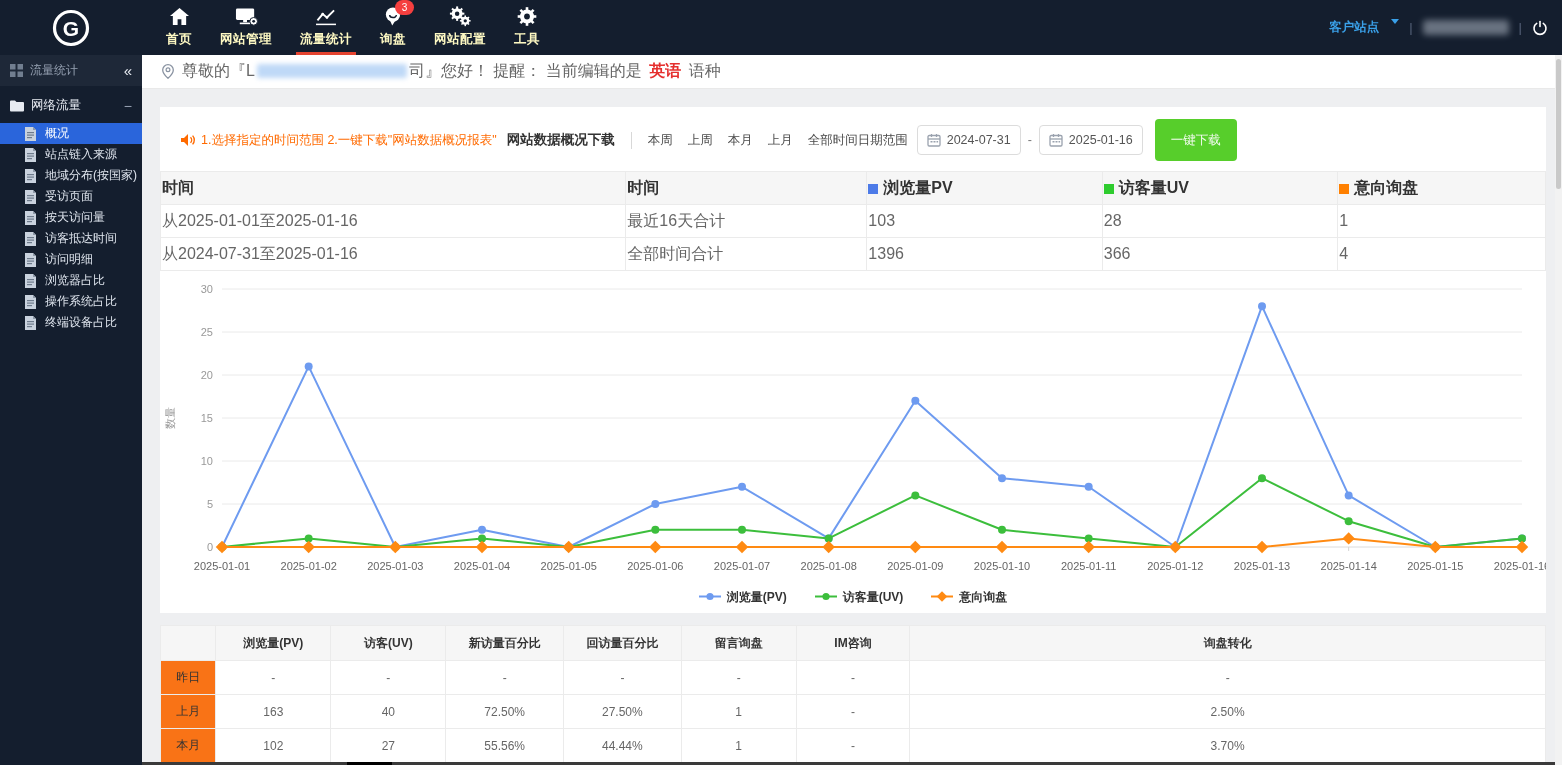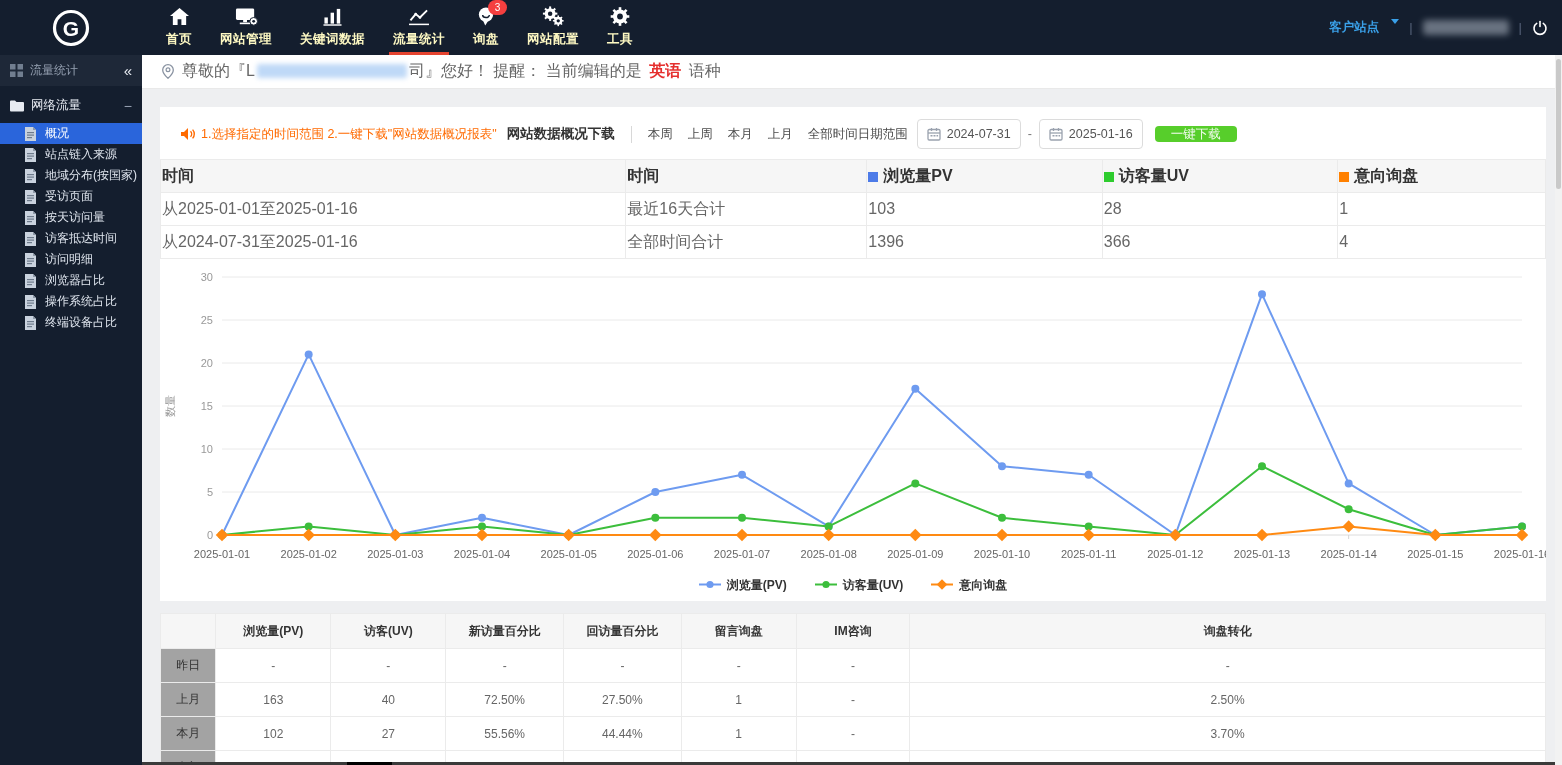--- a/index.html
+++ b/index.html
@@ -46,21 +46,21 @@
   .toolbar{display:flex;align-items:center;padding:12px 16px 10px 20px;font-size:12.5px;}
   .tip-icon{display:flex;margin-right:5px;}
   .tip-text{color:#FF6A00;margin-right:10px;}
   .tb-title{color:#333;font-weight:bold;font-size:13.5px;}
   .tb-divider{width:1px;height:17px;background:#D8D8D8;margin:0 16px;}
   .quick-links{display:flex;gap:15px;}
   .quick-link{color:#4A4A4A;cursor:pointer;}
   .range-label{color:#4A4A4A;margin-right:9px;}
   .date-input{display:flex;align-items:center;gap:6px;border:1px solid #DCDCDC;border-radius:4px;height:28px;padding:0 9px;background:#fff;color:#555;cursor:pointer;}
   .range-dash{margin:0 7px;color:#777;}
-  .download-btn{margin-left:12px;height:16px;padding:0 16px;background:#57CE2B;border:none;border-radius:4px;color:rgba(255,255,255,.92);font-size:12.5px;cursor:pointer;font-family:inherit;}
+  .download-btn{margin-left:12px;height:42px;padding:0 16px;background:#57CE2B;border:none;border-radius:4px;color:rgba(255,255,255,.92);font-size:12.5px;cursor:pointer;font-family:inherit;}
 
   
   table{border-collapse:collapse;width:100%;table-layout:fixed;}
   .summary-table th,.summary-table td{border:1px solid #EBEBEB;text-align:left;font-size:16px;}
   .summary-table th{background:#F6F6F6;color:#333;font-weight:bold;height:30px;}
   .summary-table td{height:30px;color:#666;background:#fff;}
   .sq{display:inline-block;width:10px;height:10px;margin-right:5px;vertical-align:-1px;}
 
   
   .chart-wrap{padding:8px 0 0 0;}
@@ -69,21 +69,21 @@
   .xtick{font-size:11px;fill:#666;font-family:"Liberation Sans","DejaVu Sans",sans-serif;}
   .legend{display:flex;justify-content:center;align-items:center;gap:28px;height:32px;}
   .legend-item{display:flex;align-items:center;gap:6px;cursor:pointer;}
   .legend-label{font-size:12px;color:#333;font-weight:600;}
 
   
   .panel-bottom{margin-top:12px;}
   .stats-table th,.stats-table td{border:1px solid #EBEBEB;text-align:center;font-size:12px;}
   .stats-table th{background:#F6F6F6;color:#333;font-weight:bold;height:32px;}
   .stats-table td{height:31px;color:#666;background:#fff;}
-  .stats-table td.row-label{background:#a3a3a3;color:#333;}
+  .stats-table td.row-label{background:#f97316;color:#333;}
 
   
   .hbar{position:absolute;left:142px;right:0;bottom:0;height:3px;background:#3A3A3A;z-index:6;}
   .hbar-thumb{position:absolute;left:205px;width:45px;top:0;bottom:0;background:#000;}
   .vbar{position:absolute;top:55px;right:0;bottom:0;width:7px;background:#F2F2F2;z-index:6;}
   .vbar-thumb{position:absolute;top:4px;right:1px;width:5px;height:130px;border-radius:3px;background:#C9C9C9;}
 </style>
 </head>
 <body>
 
@@ -109,31 +109,20 @@
         <span class="nav-icon">
           <svg width="23" height="20" viewBox="0 0 24 20">
               <rect x="1" y="1" width="19" height="12" rx="1.5" fill="#fff"></rect>
               <rect x="8.5" y="13" width="4" height="2.4" fill="#fff"></rect>
               <rect x="5" y="15.8" width="11" height="1.7" fill="#fff"></rect>
               <circle cx="19.5" cy="14.5" r="4" fill="#fff" stroke="#141E2E" stroke-width="1"></circle>
               <circle cx="19.5" cy="14.5" r="1.5" fill="#141E2E"></circle>
             </svg>
         </span>
         <span class="nav-label">网站管理</span>
-      </div>
-      <div class="nav-item">
-        <span class="nav-icon">
-          <svg width="21" height="19" viewBox="0 0 22 20">
-              <rect x="2.5" y="11" width="3.6" height="6.5" fill="#fff"></rect>
-              <rect x="9" y="6" width="3.6" height="11.5" fill="#fff"></rect>
-              <rect x="15.5" y="2" width="3.6" height="15.5" fill="#fff"></rect>
-              <rect x="1.5" y="18.2" width="19" height="1.5" fill="#fff"></rect>
-            </svg>
-        </span>
-        <span class="nav-label">关键词数据</span>
       </div>
       <div class="nav-item active">
         <span class="nav-icon">
           <svg width="24" height="19" viewBox="0 0 24 20">
               <rect x="1.5" y="17.5" width="21" height="1.6" fill="#fff"></rect>
               <polyline points="3,14 8.5,7.5 13,11 20.5,3.5" stroke="#fff" stroke-width="2" fill="none"></polyline>
               <circle cx="8.5" cy="7.5" r="1.4" fill="#fff"></circle>
               <circle cx="13" cy="11" r="1.4" fill="#fff"></circle>
             </svg>
         </span>

